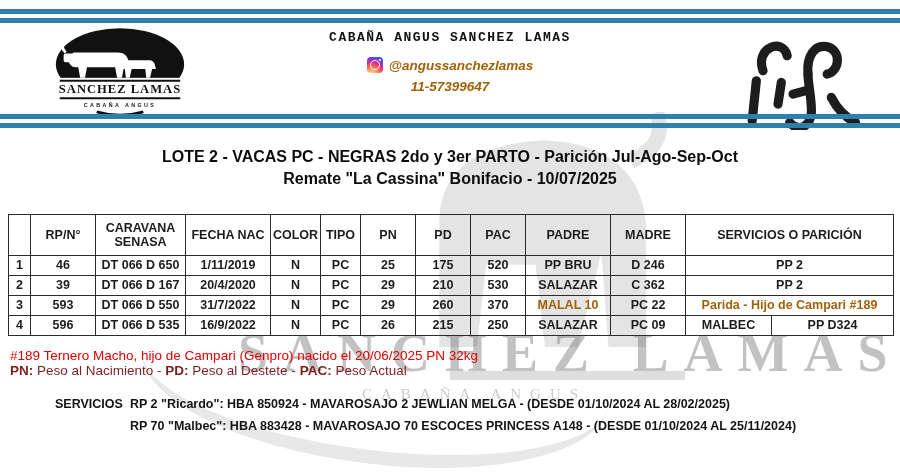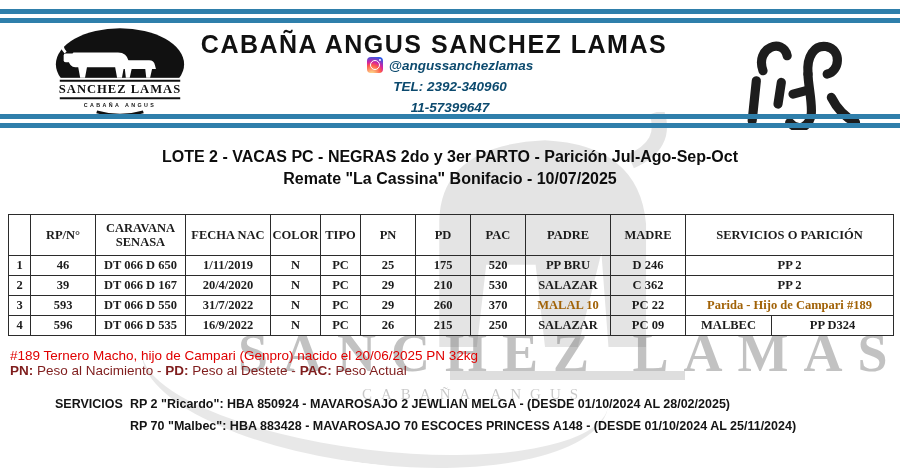--- a/index.html
+++ b/index.html
@@ -14,40 +14,40 @@
   .wm-sub{left:362px;top:386px;font-family:"Liberation Serif",serif;font-weight:400;
           font-size:15px;letter-spacing:9px;color:rgba(0,0,0,0.22);white-space:nowrap;}
   .wm-bar{left:450px;top:371px;width:235px;height:9px;background:rgba(0,0,0,0.13);}
   .wm-bull{left:400px;top:112px;opacity:0.10;}
   .wm-swoosh{left:140px;top:290px;width:470px;height:160px;border-radius:50%;
              border-bottom:14px solid rgba(0,0,0,0.09);transform:rotate(7deg);}
 
   
   .content{position:absolute;inset:0;z-index:1;}
   .logo{position:absolute;left:52px;top:26px;}
-  .hdr-title{position:absolute;left:184px;top:30px;width:500px;text-align:center;
-             font-size:25px;font-weight:700;letter-spacing:1.5px;color:#111;}
+  .hdr-title{position:absolute;left:200px;top:30px;width:500px;text-align:center;
+             font-size:13px;font-weight:700;letter-spacing:1.5px;color:#111;font-family:Liberation Mono, monospace;}
   .contact{position:absolute;left:200px;top:55px;width:500px;text-align:center;
-           font-size:13.5px;font-weight:700;font-style:italic;color:#0c4a6e;}
+           font-size:13.5px;font-weight:700;font-style:italic;color:#a16207;}
   .contact .row{height:21px;line-height:21px;}
   .ig{display:inline-block;vertical-align:-3px;width:16px;height:16px;border-radius:4px;
       margin-right:6px;position:relative;
       background:radial-gradient(circle at 30% 110%, #fdf497 0%, #fd5949 45%, #d6249f 60%, #285AEB 90%);}
   .ig i{position:absolute;left:3px;top:3px;width:8px;height:8px;border:1.6px solid #fff;
         border-radius:50%;}
   .ig b{position:absolute;right:2px;top:2px;width:2px;height:2px;background:#fff;border-radius:50%;}
   .brand{position:absolute;left:738px;top:34px;}
 
   
   .lot{position:absolute;left:0;top:146px;width:900px;text-align:center;
        font-size:16px;font-weight:700;color:#0d0d0d;line-height:22px;}
 
   
   .tblwrap{position:absolute;left:8px;top:214px;}
-  table{border-collapse:collapse;table-layout:fixed;width:885px;background:transparent;font-family:Liberation Serif, serif;}
+  table{border-collapse:collapse;table-layout:fixed;width:885px;background:transparent;}
   th,td{border:1px solid #2b2b2b;text-align:center;padding:0;overflow:hidden;
         font-weight:700;color:#1c1c1c;background:transparent;}
   thead th{font-size:12.5px;line-height:1.15;height:40px;vertical-align:middle;white-space:normal;}
   tbody td{font-size:12.5px;height:19px;line-height:19px;white-space:nowrap;}
   .red{color:#a16207;}
   .split{display:flex;width:100%;height:19px;}
   .split .l{width:85px;border-right:1px solid #2b2b2b;}
   .split .r{flex:1;}
 
   
@@ -92,21 +92,20 @@
         <path d="M46 87 q24 7 48 0" stroke="#111" stroke-width="3" fill="none"></path>
       </svg>
     </div>
 
     <div class="hdr-title">CABAÑA ANGUS SANCHEZ LAMAS</div>
 
     <div class="contact">
       <div class="row">
         <span class="ig"><i></i><b></b></span><span>@angussanchezlamas</span>
       </div>
-      <div class="row">TEL: 2392-340960</div>
       <div class="row">11-57399647</div>
     </div>
 
     <div class="brand">
       <svg width="125" height="96" viewBox="0 0 150 115" fill="none" stroke="#1d1d1d" stroke-width="11" stroke-linecap="round">
         <path d="M30 44 C20 16 54 4 59 26"></path>
         <path d="M22 56 L17 104"></path>
         <path d="M52 58 L48 84"></path>
         <path d="M66 72 L85 67"></path>
         <path d="M62 106 C72 118 86 112 88 95 C89 80 84 60 84 48"></path>

